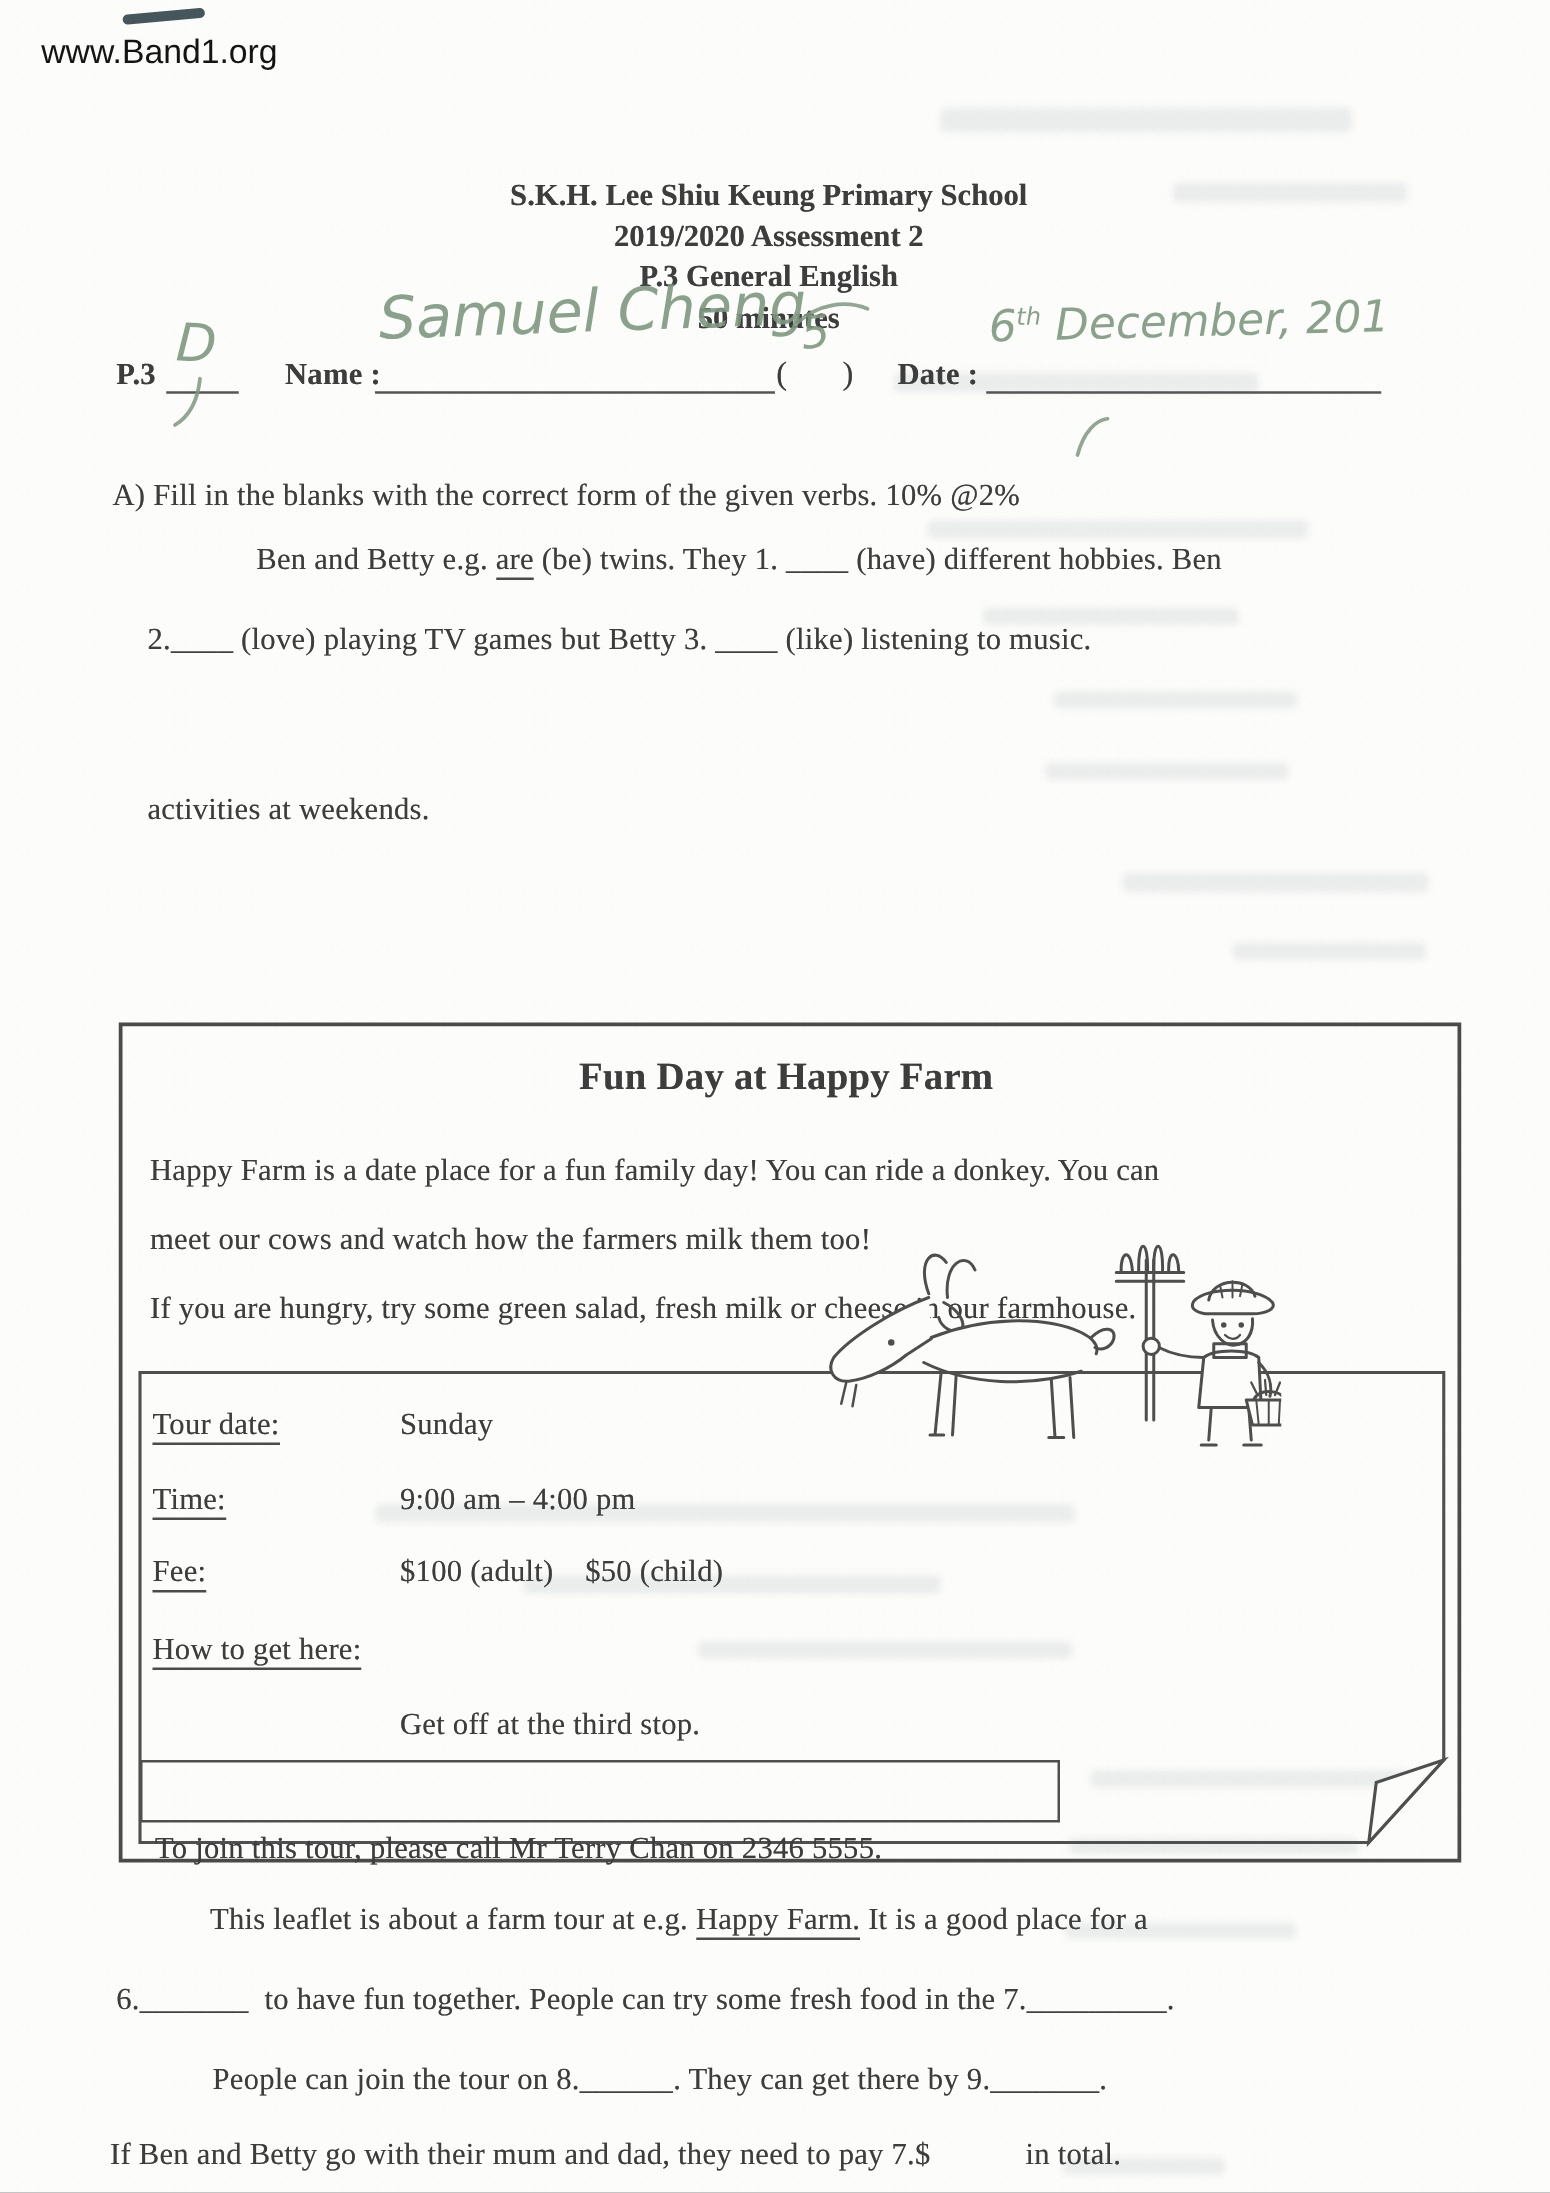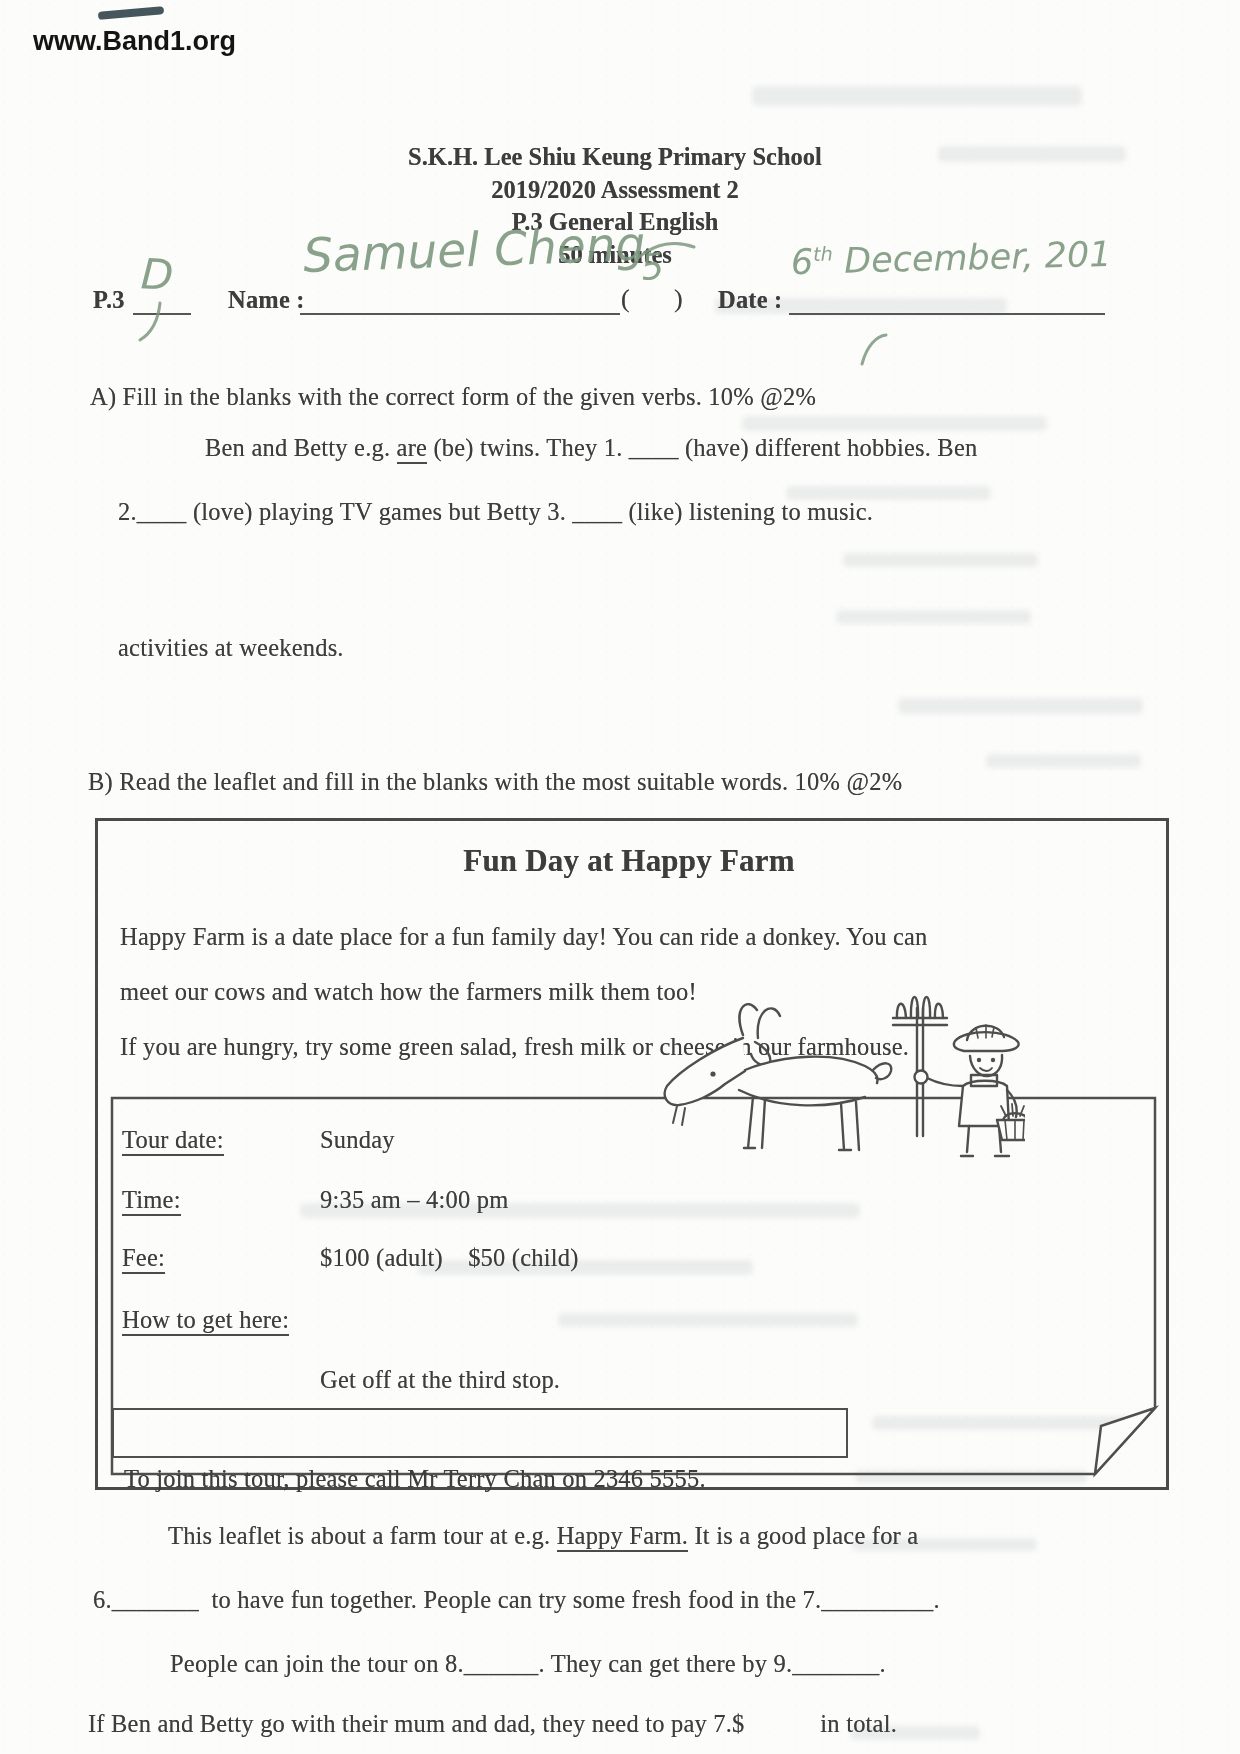--- a/index.html
+++ b/index.html
@@ -10,21 +10,21 @@
     background-size:9px 9px;
     font-family:"Liberation Serif", serif;
     color:#3d3d3d;overflow:hidden;
   }
   .abs{position:absolute;}
   .pline{position:absolute;font-size:24.5px;white-space:pre-wrap;letter-spacing:0.2px;
          text-shadow:0 0 0.5px rgba(40,40,40,0.55);}
   .bold{font-weight:bold;text-align:center;}
   .u{border-bottom:2px solid #4b4b4b;padding-bottom:1px;}
   .watermark{position:absolute;left:33px;top:26px;font-family:"Liberation Sans",sans-serif;
-             font-size:27px;color:#141414;font-weight:bold;}
+             font-size:27px;color:#141414;}
   .scan-dash{position:absolute;left:98px;top:9px;width:66px;height:8px;background:#24383f;
              border-radius:4px;transform:rotate(-5deg);opacity:.85;}
   .header-block{position:absolute;left:235px;top:141px;width:760px;text-align:center;
                 font-weight:bold;font-size:24.5px;line-height:32.5px;
                 text-shadow:0 0 0.5px rgba(40,40,40,0.55);}
   .blank{position:absolute;border-bottom:2.5px solid #565656;height:0;}
   .hw{position:absolute;font-family:"DejaVu Sans",sans-serif;font-style:italic;
       color:#7e987f;opacity:.9;white-space:nowrap;}
   .box-outer{position:absolute;left:95px;top:818px;width:1068px;height:666px;
              border:3px solid #4a4a4a;}
@@ -90,39 +90,38 @@
       <path d="M862,364 C867,345 877,336 886,335"></path>
       <path d="M160,303 C158,322 150,334 140,340"></path>
     </g>
   </svg>
 
   <div class="pline" style="left:90px;top:383px">A) Fill in the blanks with the correct form of the given verbs. 10% @2%</div>
   <div class="pline" style="left:205px;top:434px"><span>Ben and Betty e.g. </span><span class="u">are</span><span> (be) twins. They 1. ____ (have) different hobbies. Ben</span></div>
   <div class="pline" style="left:118px;top:498px">2.____ (love) playing TV games but Betty 3. ____ (like) listening to music.</div>
   <div class="pline" style="left:118px;top:634px">activities at weekends.</div>
 
-  <div class="pline" style="left:88px;top:768px">B) Read the leaflet and fill in the blanks with the most suitable words. 10% @2%</div>
 
   <div class="box-outer"></div>
 
   <div class="pline bold" style="left:95px;top:843px;width:1068px;text-align:center;font-size:31px">Fun Day at Happy Farm</div>
   <div class="pline" style="left:120px;top:923px">Happy Farm is a date place for a fun family day! You can ride a donkey. You can</div>
   <div class="pline" style="left:120px;top:978px">meet our cows and watch how the farmers milk them too!</div>
   <div class="pline" style="left:120px;top:1033px">If you are hungry, try some green salad, fresh milk or cheese in our farmhouse.</div>
 
   <svg class="abs" style="left:110px;top:1096px" width="1050" height="382" viewBox="0 0 1050 382">
     <path d="M2,2 H1045 V312 L985,378 H2 Z" fill="none" stroke="#4f4f4f" stroke-width="2.5"></path>
     <path d="M1045,312 L991,330 L985,378 Z" fill="#fcfcfa" stroke="#4f4f4f" stroke-width="2.5"></path>
   </svg>
 
   <div class="pline" style="left:122px;top:1126px"><span class="u">Tour date:</span></div>
   <div class="pline" style="left:320px;top:1126px">Sunday</div>
 
   <div class="pline" style="left:122px;top:1186px"><span class="u">Time:</span></div>
-  <div class="pline" style="left:320px;top:1186px">9:35 am – 4:00 pm</div>
+  <div class="pline" style="left:320px;top:1186px">9:00 am – 4:00 pm</div>
 
   <div class="pline" style="left:122px;top:1244px"><span class="u">Fee:</span></div>
   <div class="pline" style="left:320px;top:1244px">$100 (adult)    $50 (child)</div>
 
   <div class="pline" style="left:122px;top:1306px"><span class="u">How to get here:</span></div>
 
   <div class="pline" style="left:320px;top:1366px">Get off at the third stop.</div>
 
   <svg class="abs" style="left:625px;top:978px" width="400" height="198" viewBox="0 0 400 198">
     <g fill="none" stroke="#4e4e4e" stroke-width="2.4" stroke-linecap="round" stroke-linejoin="round">

